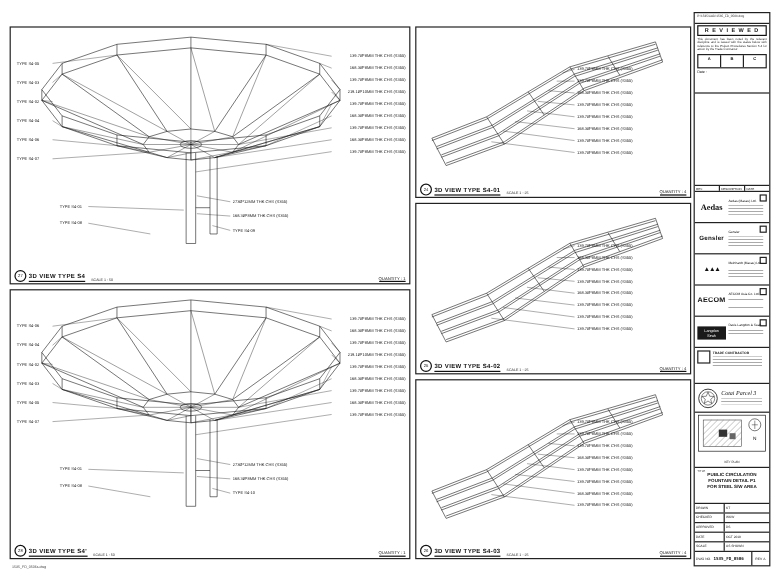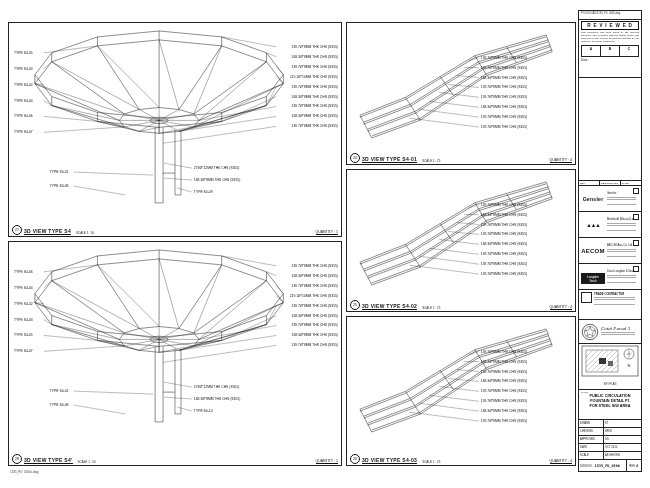--- a/index.html
+++ b/index.html
@@ -242,20 +242,28 @@
     </div>
 
     <div class="tb-rev">
       <div class="rev-row">
         <span>REV.</span>
         <span>DESCRIPTION</span>
         <span>DATE</span>
       </div>
     </div>
 
+    <div class="firm">
+      <div class="firm-logo logo-aedas">Aedas</div>
+      <div class="firm-info">
+        <div class="firm-name">Aedas (Macau) Ltd.</div>
+        <div class="microlines"></div>
+      </div>
+      <span class="chk"></span>
+    </div>
 
     <div class="firm">
       <div class="firm-logo logo-gensler">Gensler</div>
       <div class="firm-info">
         <div class="firm-name">Gensler</div>
         <div class="microlines"></div>
       </div>
       <span class="chk"></span>
     </div>
 

